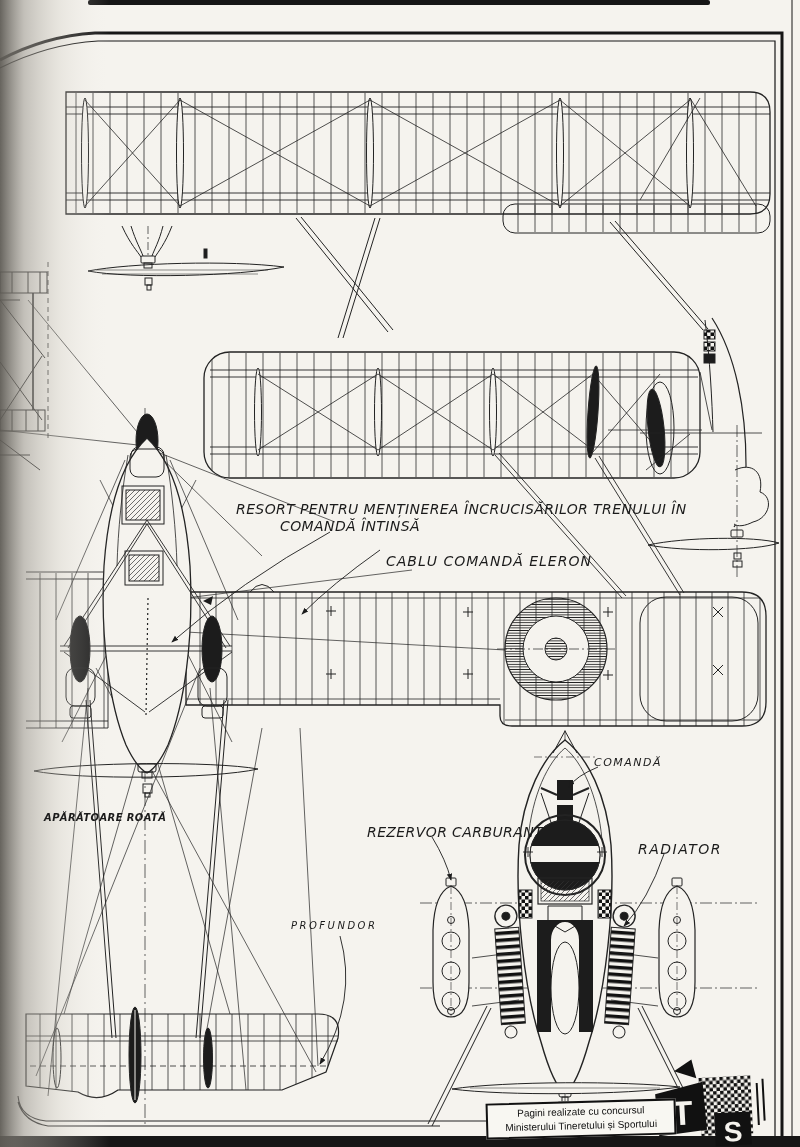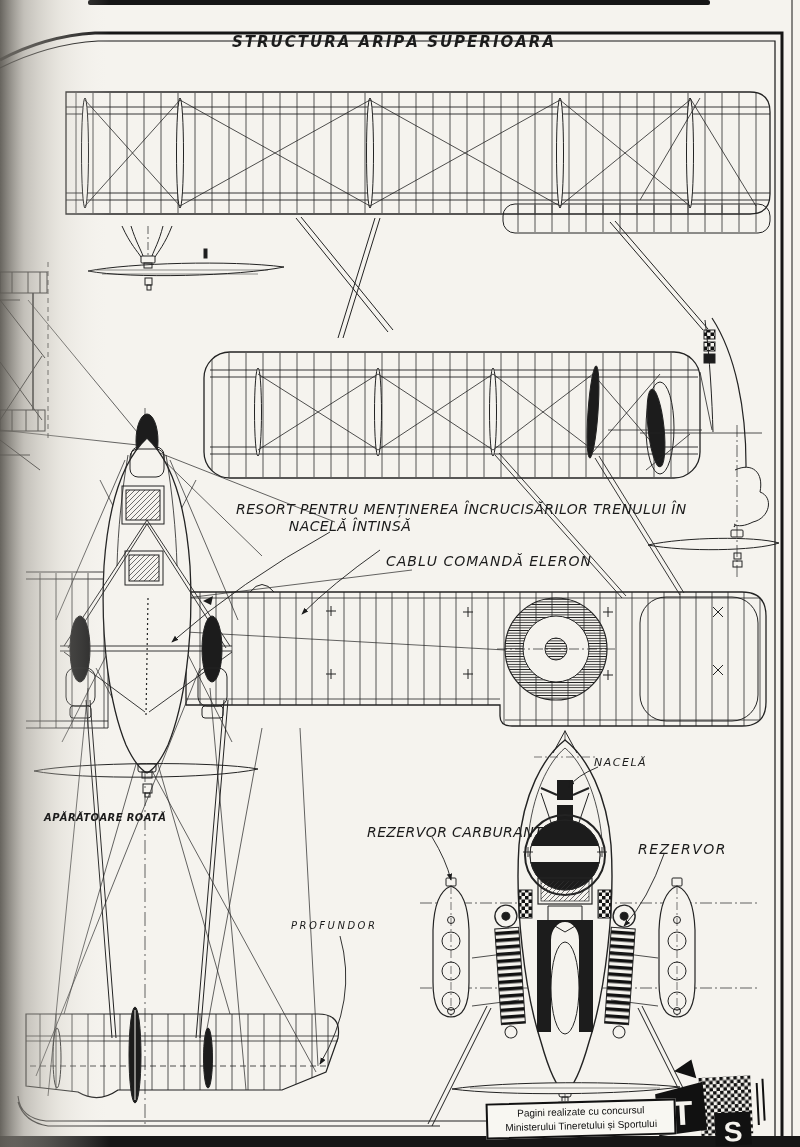--- a/index.html
+++ b/index.html
@@ -307,28 +307,27 @@
   <path d="M676,1070 L694,1059 L698,1078 Z" fill="#111"></path>
   <rect x="700" y="1078" width="52" height="58" fill="url(#checker)"></rect>
   <path d="M656,1092 L704,1082 L706,1130 L658,1134 Z" fill="#111"></path>
   <text x="682" y="1124" text-anchor="middle" font-family="Liberation Sans,sans-serif" font-size="34" font-weight="bold" fill="#f5f3ee">T</text>
   <rect x="714" y="1114" width="36" height="33" fill="#111"></rect>
   <text x="732" y="1143" text-anchor="middle" font-family="Liberation Sans,sans-serif" font-size="28" font-weight="bold" fill="#f5f3ee">S</text>
   <path d="M758,1086 V1128 M764,1082 V1124" stroke="#111" stroke-width="2" fill="none"></path>
 </g>
 </svg>
 
-<div class="lbl title" style="left:232px;top:33px;">STRUCTURĂ  ARIPĂ  SUPERIOARA</div>
 <div class="lbl small" style="left:236px;top:501px;">RESORT  PENTRU  MENȚINEREA  ÎNCRUCISĂRILOR  TRENULUI  ÎN</div>
-<div class="lbl small" style="left:250px;top:518px;width:200px;text-align:center;">NACELĂ  ÎNTINSĂ</div>
+<div class="lbl small" style="left:250px;top:518px;width:200px;text-align:center;">COMANDĂ  ÎNTINSĂ</div>
 <div class="lbl small" style="left:386px;top:537px;letter-spacing:1px;margin-top:16px;">CABLU COMANDĂ ELERON</div>
 <div class="lbl small" style="left:44px;top:812px;font-weight:bold;font-size:10px;">APĂRĂTOARE  ROATĂ</div>
 <div class="lbl small" style="left:291px;top:920px;letter-spacing:2.5px;font-size:10px;">PROFUNDOR</div>
-<div class="lbl small" style="left:594px;top:756px;font-size:11px;letter-spacing:1.5px;">NACELĂ</div>
+<div class="lbl small" style="left:594px;top:756px;font-size:11px;letter-spacing:1.5px;">COMANDĂ</div>
 <div class="lbl small" style="left:367px;top:824px;text-align:center;">REZERVOR CARBURANT</div>
-<div class="lbl small" style="left:638px;top:841px;letter-spacing:1.5px;">REZERVOR</div>
+<div class="lbl small" style="left:638px;top:841px;letter-spacing:1.5px;">RADIATOR</div>
 
 <div class="credit">
   <div>Pagini realizate cu concursul</div>
   <div>Ministerului Tineretului și Sportului</div>
 </div>
 
 </div>
 
 </body></html>

